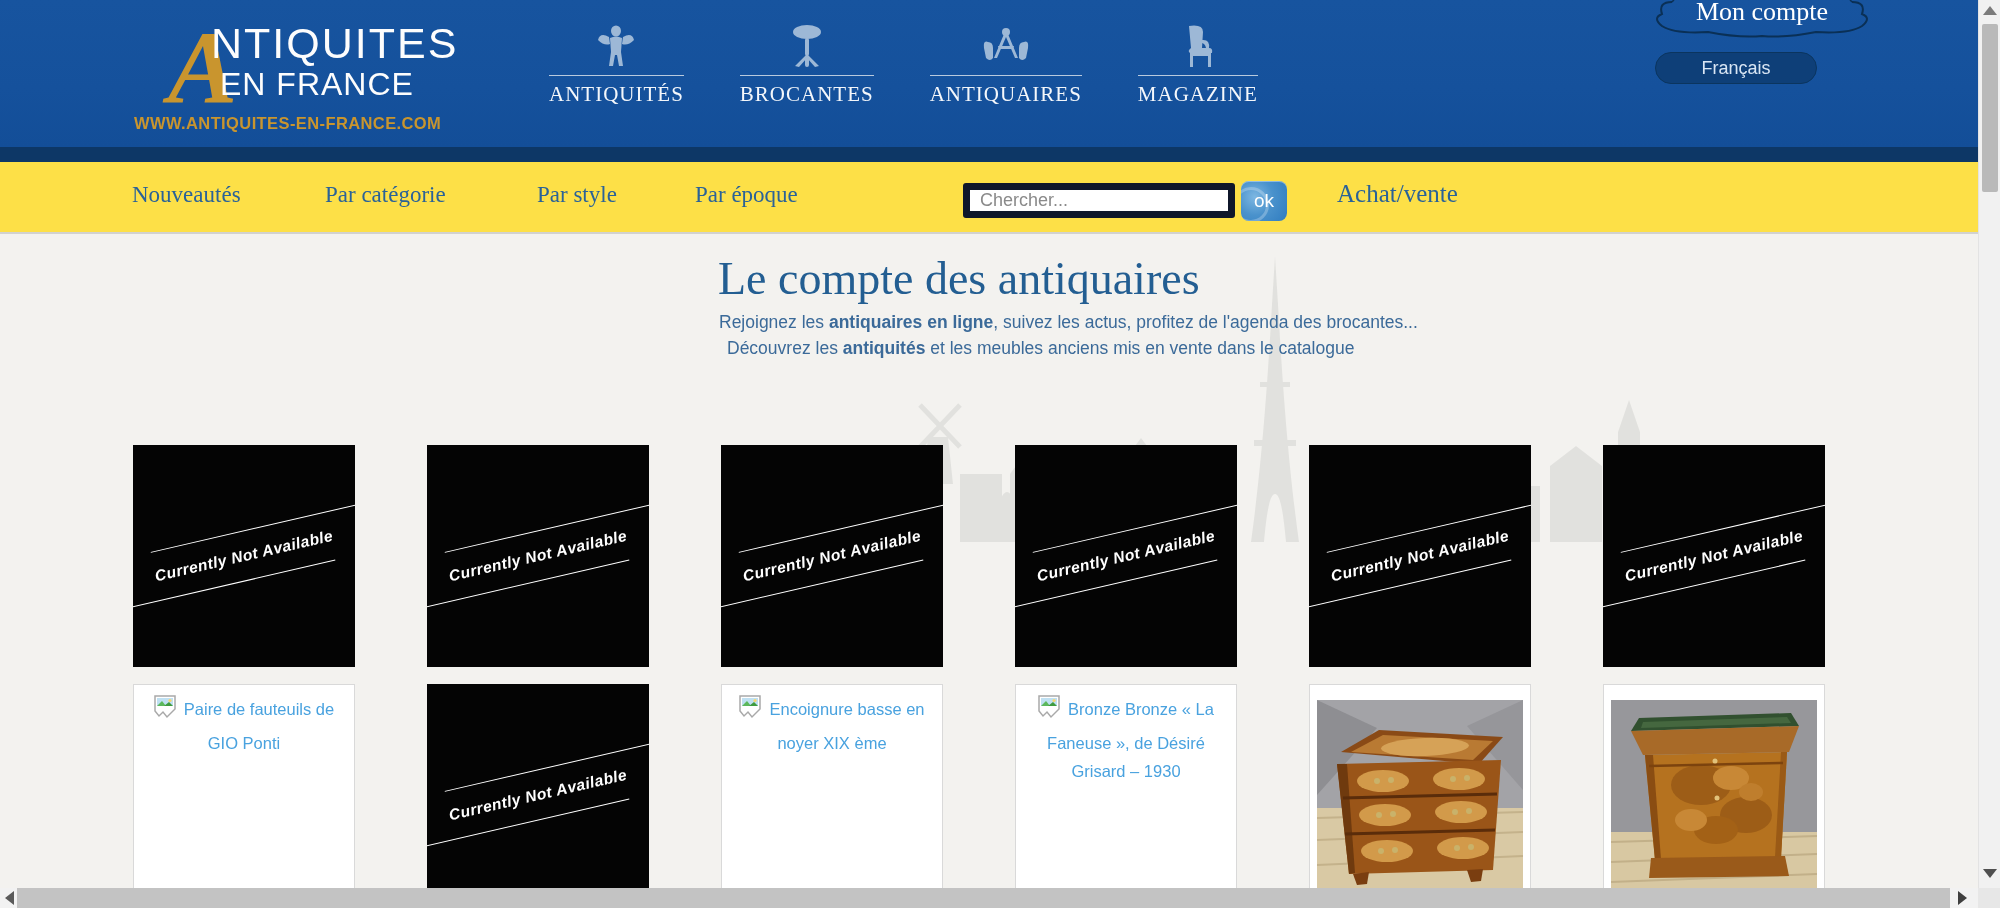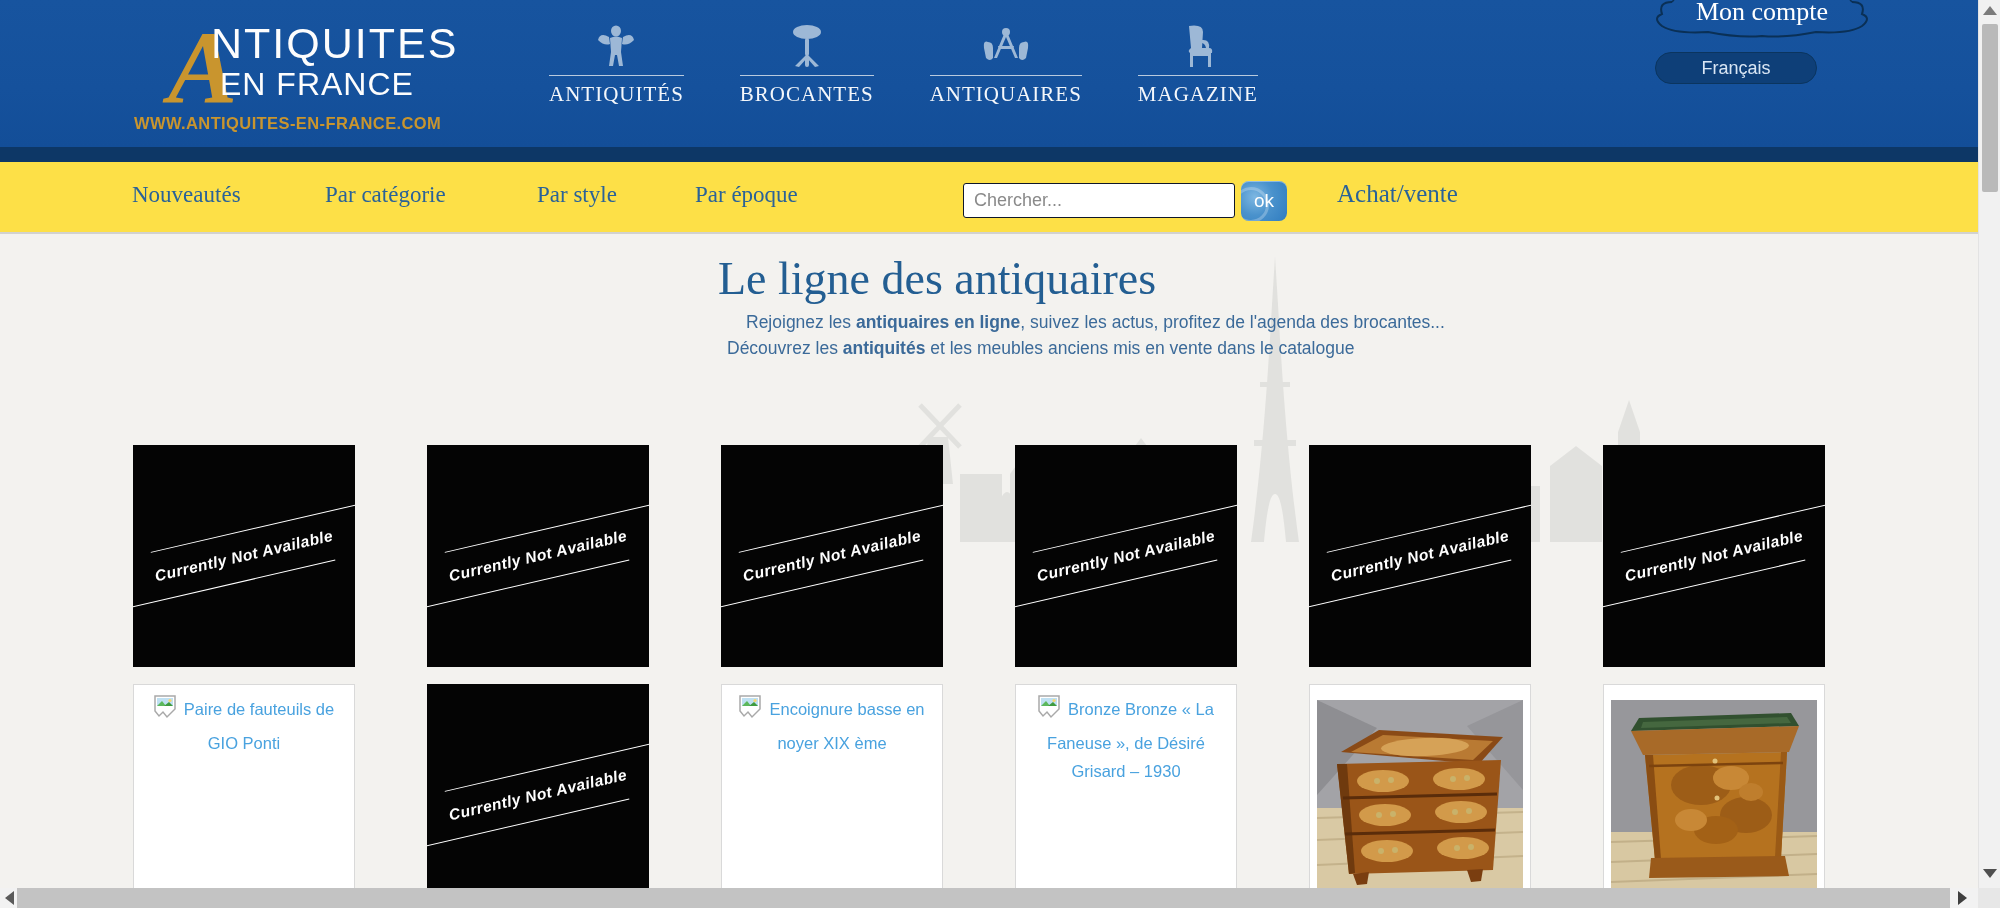--- a/index.html
+++ b/index.html
@@ -34,36 +34,36 @@
               background:#0e3f78; border:1px solid #0b355f; color:#d9e6f4; font-size:18px;
               display:flex; align-items:center; justify-content:center; cursor:pointer; }
 
   .navy-strip { position:absolute; left:0; top:147px; width:1978px; height:15px; background:#0d3766; }
 
   
   .menubar { position:absolute; left:0; top:162px; width:1978px; height:72px; background:#fde047;
              border-bottom:2px solid #d2d2cf; }
   .menu-link { position:absolute; top:20px; font-family:"Liberation Serif",serif; font-size:23px;
                color:#2a6298; cursor:pointer; white-space:nowrap; }
-  .search-input { position:absolute; left:963px; top:21px; width:272px; height:35px; border:1px solid #0f172a;
+  .search-input { position:absolute; left:963px; top:21px; width:272px; height:35px; border:7px solid #0f172a;
                   border-radius:3px; background:#ffffff; font-size:18px; color:#555; padding:0 10px; }
   .search-input::placeholder { color:#8a8a8a; }
   .ok-btn { position:absolute; left:1241px; top:19px; width:46px; height:40px; border:none; border-radius:8px;
             background:radial-gradient(circle at 30% 40%, #7db7e2 0%, #4a92cc 45%, #2f7cc0 100%);
             color:#ffffff; font-size:19px; cursor:pointer; box-shadow:inset 0 1px 0 rgba(255,255,255,.4); overflow:hidden; }
   .ok-btn::before { content:""; position:absolute; left:-8px; top:6px; width:30px; height:30px; border-radius:50%;
                     border:3px solid rgba(255,255,255,.25); }
 
   
   .content { position:absolute; left:0; top:234px; width:1978px; height:656px; }
   .skyline { position:absolute; left:860px; top:8px; opacity:.85; }
   .hero-title { position:absolute; left:718px; top:18px; font-family:"Liberation Serif",serif;
                 font-size:46px; font-weight:400; color:#235e92; }
   .hero-line { position:absolute; left:719px; font-size:17.5px; color:#3b6a99; }
-  .hero-line.l1 { top:78px;margin-left:27px; }
+  .hero-line.l1 { top:78px; }
   .hero-line.l2 { top:104px;margin-left:8px; }
   .hero-line b { font-weight:bold; }
 
   .grid-row { position:absolute; left:0; top:0; width:1978px; }
   .grid-row[data-row="0"] { top:211px; }
   .grid-row[data-row="1"] { top:450px; }
   .cell { position:absolute; top:0; width:222px; height:222px; }
 
   .cell-unavailable { background:#040404; display:flex; align-items:center; justify-content:center; overflow:hidden; }
   .diag { transform:rotate(-13deg); width:252px; text-align:center; }
@@ -206,21 +206,21 @@
       <rect x="548" y="230" width="18" height="70"></rect>
       <rect x="574" y="208" width="23" height="92"></rect>
       <rect x="602" y="208" width="23" height="92"></rect>
       <rect x="597" y="232" width="6" height="68"></rect>
       <rect x="638" y="244" width="42" height="56"></rect>
       <path d="M690 300 L690 224 L716 204 L742 224 L742 300 Z"></path>
       <path d="M758 300 L758 190 L769 158 L780 190 L780 300 Z"></path>
       <rect x="788" y="234" width="54" height="66"></rect>
     </svg>
 
-    <h1 class="hero-title">Le ligne des antiquaires</h1>
+    <h1 class="hero-title">Le compte des antiquaires</h1>
     <p class="hero-line l1"><span>Rejoignez les </span><b>antiquaires en ligne</b><span>, suivez les actus, profitez de l'agenda des brocantes...</span></p>
     <p class="hero-line l2"><span>Découvrez les </span><b>antiquités</b><span> et les meubles anciens mis en vente dans le catalogue</span></p>
 
     <div class="grid-row" data-row="0">
         <div class="cell cell-unavailable" style="left: 133px;">
     <div class="diag">
       <div class="diag-line top"></div>
       <div class="diag-text">Currently Not Available</div>
       <div class="diag-line bot"></div>
     </div>

